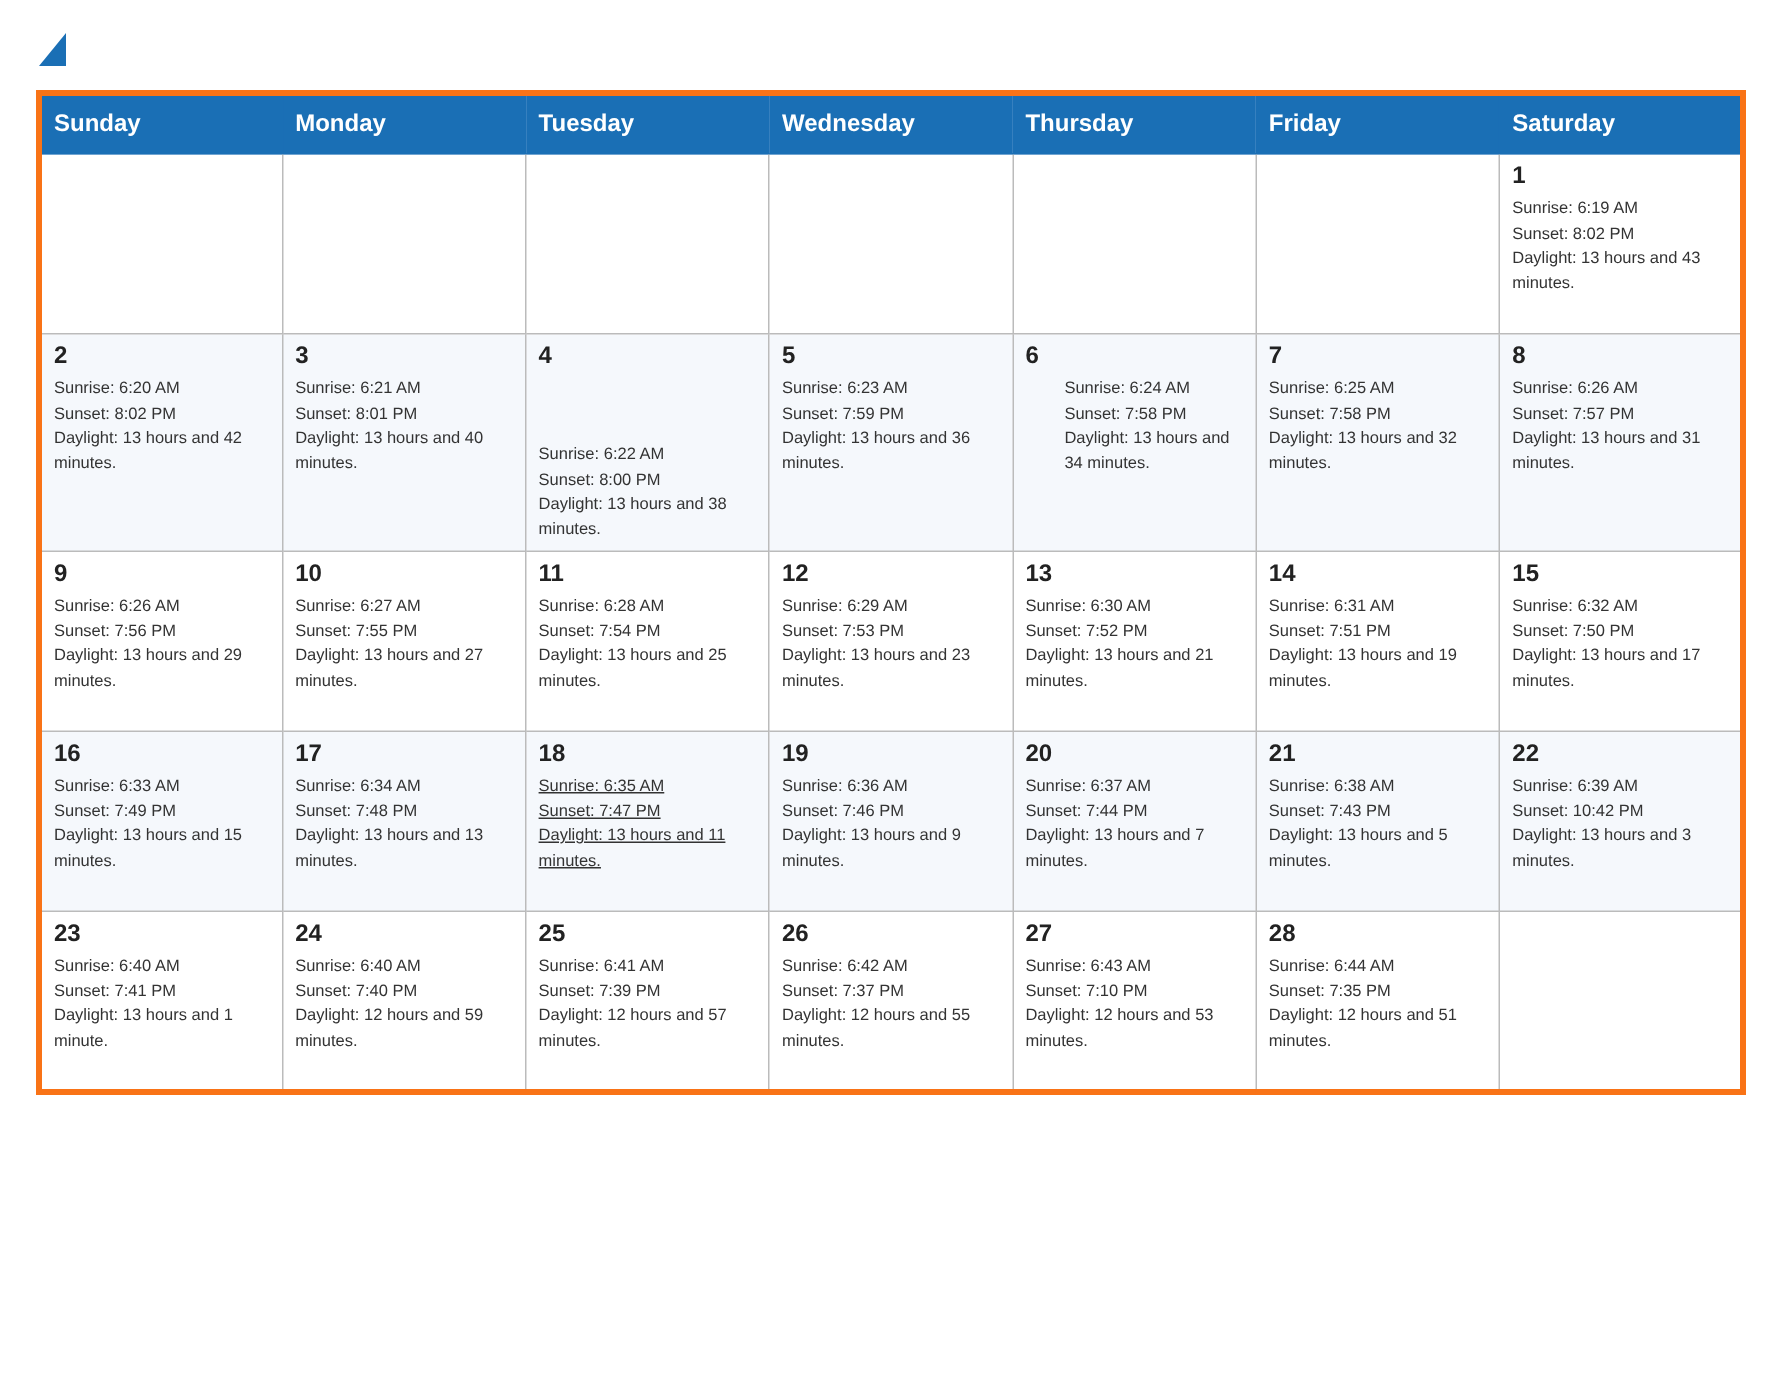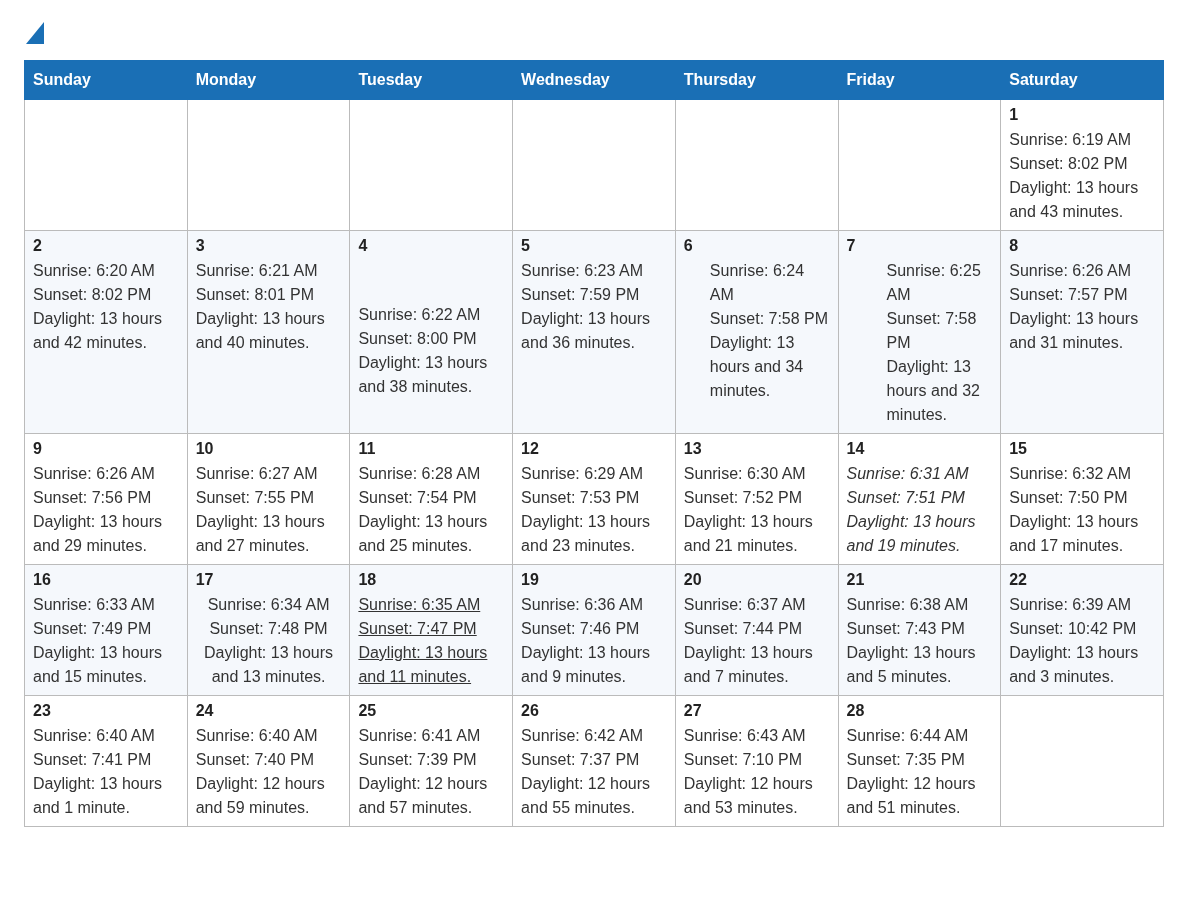--- a/index.html
+++ b/index.html
@@ -26,21 +26,21 @@
       line-height: 1.1;
     }
     .location {
       font-size: 20px;
       color: #444;
       margin-top: 4px;
     }
     .calendar {
       width: 100%;
       border-collapse: collapse;
-      border: 1px solid #f97316;
+      border: 4px solid #f97316;
     }
     .calendar th {
       background-color: #1a6fb5;
       color: #fff;
       font-size: 16px;
       font-weight: bold;
       padding: 10px 8px;
       text-align: left;
       border: 1px solid #1a6fb5;
     }
@@ -59,21 +59,21 @@
       background: #f5f8fc;
     }
     .day-number {
       font-size: 16px;
       font-weight: bold;
       color: #222;
       display: block;
       margin-bottom: 4px;
     }
     .day-info {
-      font-size: 16px;
+      font-size: 11px;
       color: #333;
       line-height: 1.5;
     }
     .empty-cell {
       background: #f9f9f9;
     }
     
     .logo-wrapper {
       display: flex;
       flex-direction: column;
@@ -167,21 +167,21 @@
 Daylight: 13 hours and 36 minutes.</div>
         </td>
         <td>
           <span class="day-number">6</span>
           <div class="day-info" style="white-space: pre-line; margin-left: 26px;">Sunrise: 6:24 AM
 Sunset: 7:58 PM
 Daylight: 13 hours and 34 minutes.</div>
         </td>
         <td>
           <span class="day-number">7</span>
-          <div class="day-info" style="white-space: pre-line; margin-left: 40px;">Sunrise: 6:25 AM
+          <div class="day-info" style="white-space: pre-line;">Sunrise: 6:25 AM
 Sunset: 7:58 PM
 Daylight: 13 hours and 32 minutes.</div>
         </td>
         <td>
           <span class="day-number">8</span>
           <div class="day-info" style="white-space: pre-line;">Sunrise: 6:26 AM
 Sunset: 7:57 PM
 Daylight: 13 hours and 31 minutes.</div>
         </td>
       </tr>
@@ -211,41 +211,41 @@
 Daylight: 13 hours and 23 minutes.</div>
         </td>
         <td>
           <span class="day-number">13</span>
           <div class="day-info" style="white-space: pre-line;">Sunrise: 6:30 AM
 Sunset: 7:52 PM
 Daylight: 13 hours and 21 minutes.</div>
         </td>
         <td>
           <span class="day-number">14</span>
-          <div class="day-info" style="white-space: pre-line; font-style: italic;">Sunrise: 6:31 AM
+          <div class="day-info" style="white-space: pre-line;">Sunrise: 6:31 AM
 Sunset: 7:51 PM
 Daylight: 13 hours and 19 minutes.</div>
         </td>
         <td>
           <span class="day-number">15</span>
           <div class="day-info" style="white-space: pre-line;">Sunrise: 6:32 AM
 Sunset: 7:50 PM
 Daylight: 13 hours and 17 minutes.</div>
         </td>
       </tr>
       <tr>
         <td>
           <span class="day-number">16</span>
           <div class="day-info" style="white-space: pre-line;">Sunrise: 6:33 AM
 Sunset: 7:49 PM
 Daylight: 13 hours and 15 minutes.</div>
         </td>
         <td>
           <span class="day-number">17</span>
-          <div class="day-info" style="white-space: pre-line; text-align: center;">Sunrise: 6:34 AM
+          <div class="day-info" style="white-space: pre-line;">Sunrise: 6:34 AM
 Sunset: 7:48 PM
 Daylight: 13 hours and 13 minutes.</div>
         </td>
         <td>
           <span class="day-number">18</span>
           <div class="day-info" style="white-space: pre-line; text-decoration: underline;">Sunrise: 6:35 AM
 Sunset: 7:47 PM
 Daylight: 13 hours and 11 minutes.</div>
         </td>
         <td>

